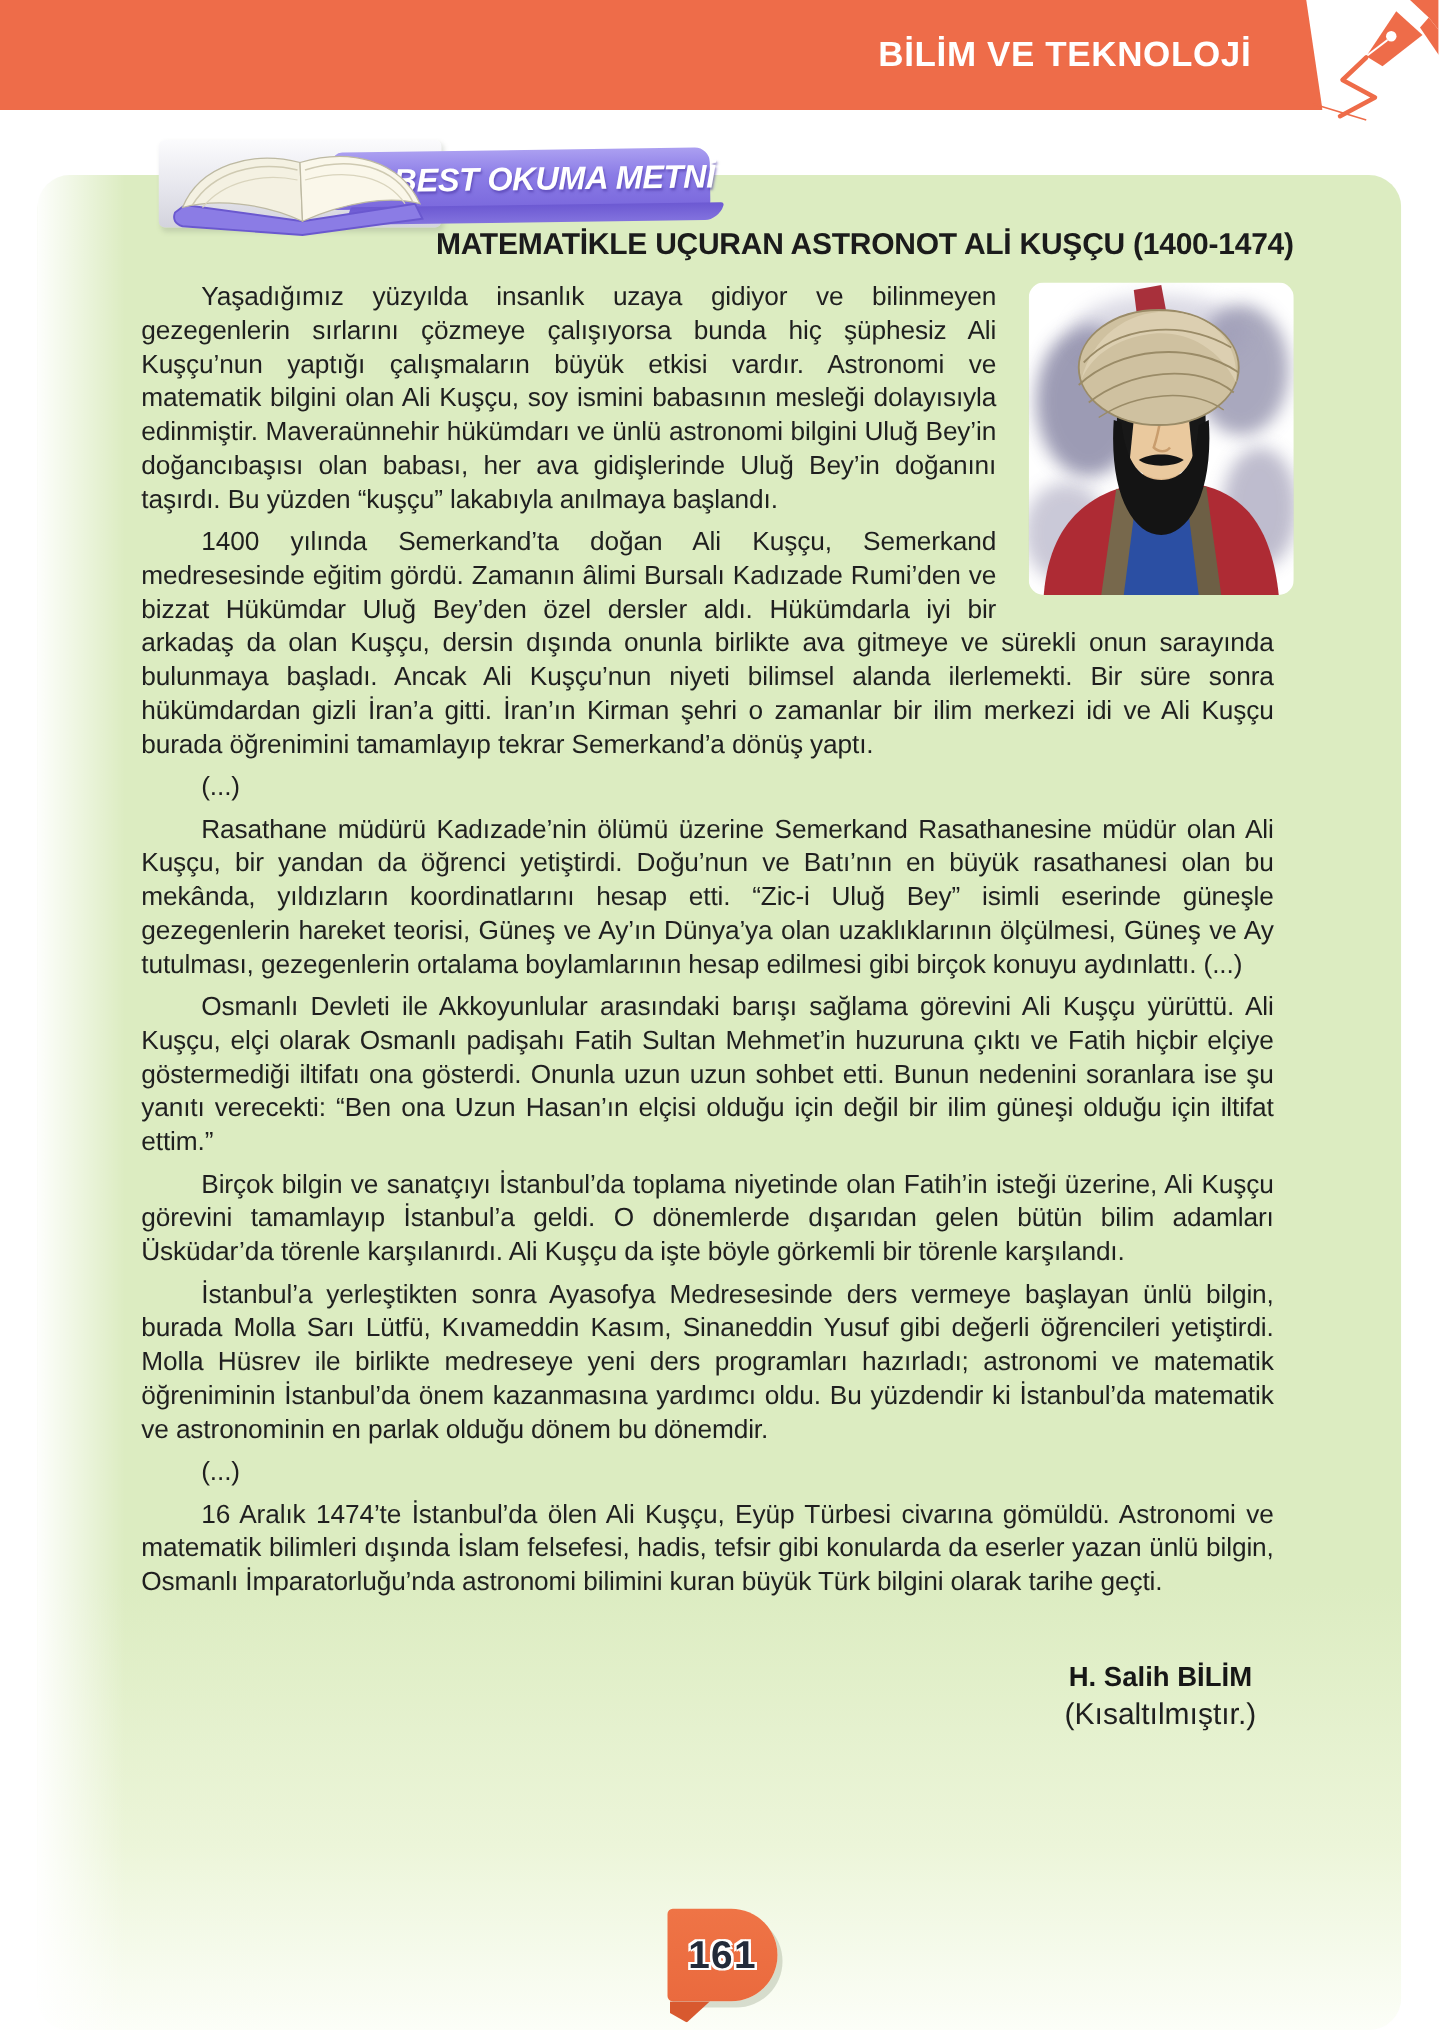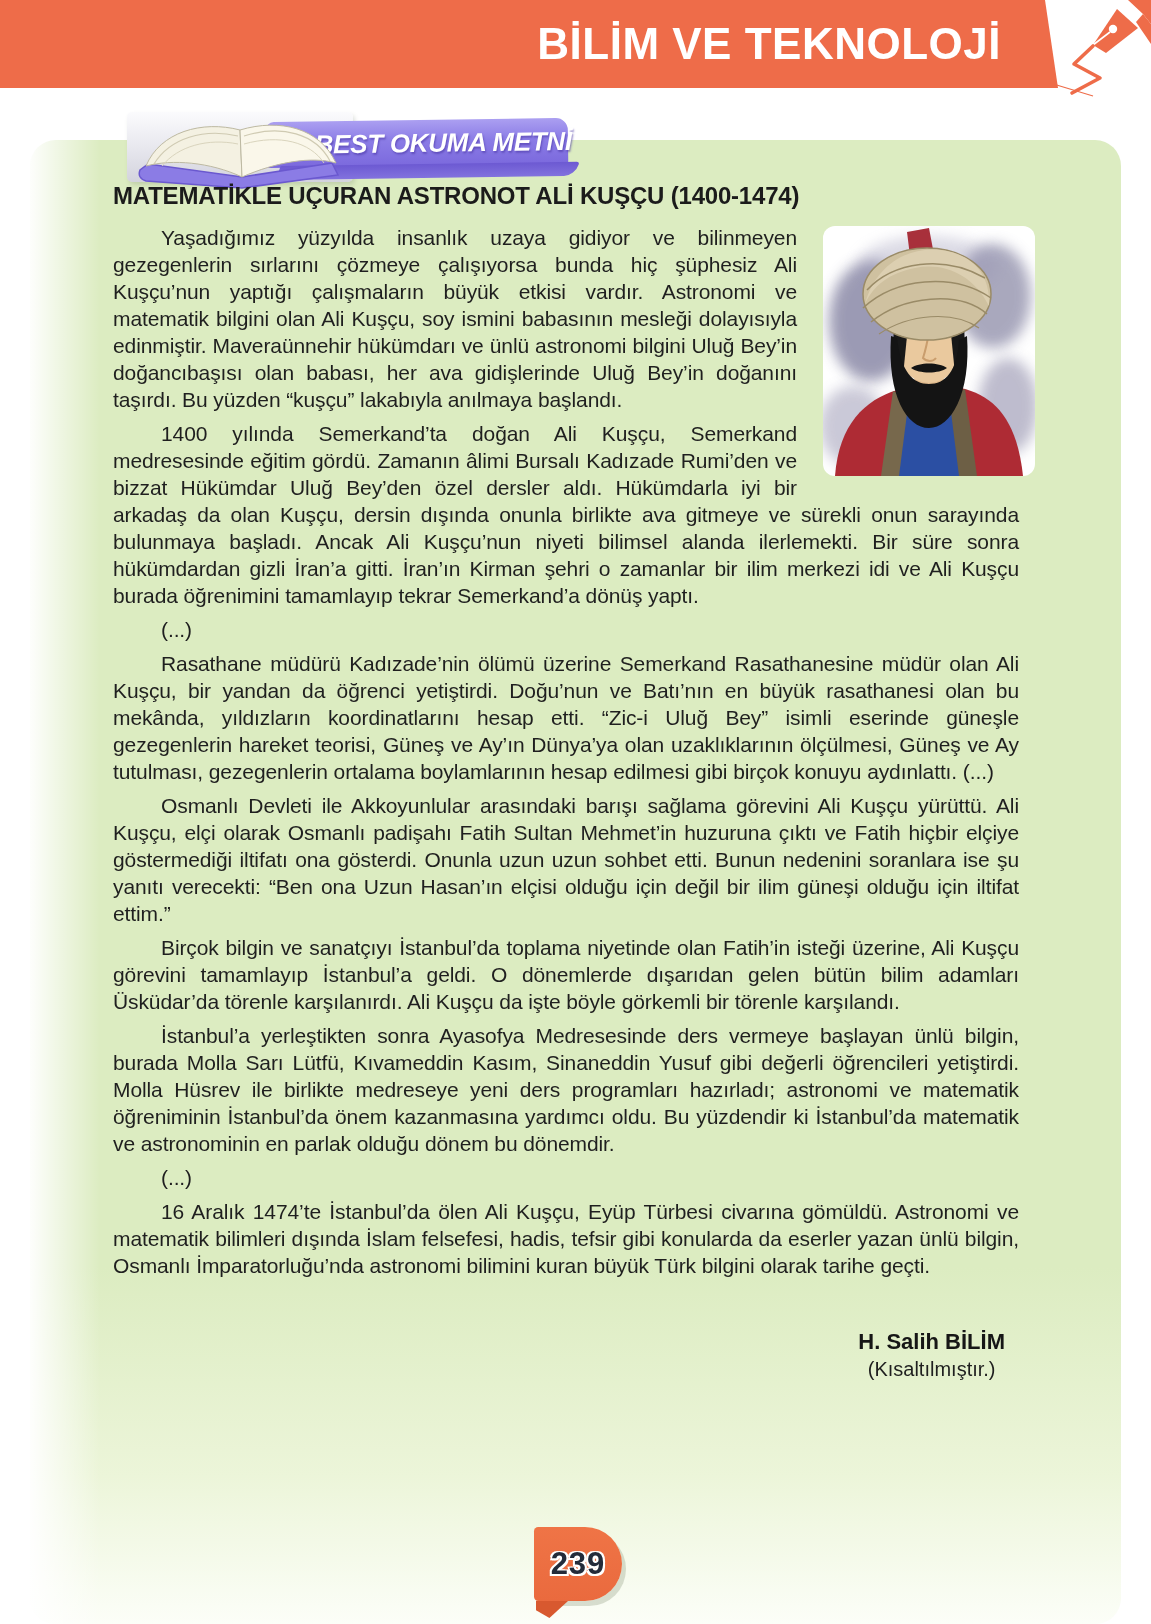--- a/index.html
+++ b/index.html
@@ -9,21 +9,21 @@
     overflow:hidden;-webkit-font-smoothing:antialiased;
   }
 
   
   .header-band{
     position:absolute;top:0;left:0;width:1151px;height:88px;
     background:#ee6c49;
     clip-path:polygon(0 0,1045px 0,1058px 88px,0 88px);
   }
   .header-title{
-    margin:0;color:#ffffff;font-size:44px;font-weight:700;
+    margin:0;color:#ffffff;font-size:28px;font-weight:700;
     line-height:88px;text-align:right;padding-right:150px;letter-spacing:.5px;
   }
   .pen-wrap{position:absolute;top:0;right:0;width:151px;height:135px;}
 
   
   .green-box{
     position:absolute;left:30px;top:140px;width:1091px;height:1484px;
     border-radius:26px;
     background:
       linear-gradient(90deg,rgba(255,255,255,.95) 0,rgba(255,255,255,0) 70px),
@@ -54,35 +54,35 @@
     letter-spacing:-.3px;white-space:nowrap;
     text-shadow:1px 2px 2px rgba(70,50,160,.55);
   }
   .book-wrap{position:absolute;left:130px;top:114px;width:228px;height:76px;}
 
   
   .content{
     position:absolute;left:113px;top:182px;width:922px;color:#1f1f1f;
   }
   .article-title{
-    margin:0 0 14px 0;text-align:left;font-size:24px;font-weight:700;
+    margin:0 0 14px 0;text-align:right;font-size:24px;font-weight:700;
     color:#1b1b1b;letter-spacing:-.2px;
   }
   .portrait-float{
     float:right;width:224px;height:252px;margin:2px 0 6px 14px;
   }
   .portrait-svg{display:block;margin-left:auto;}
   .content p{
     margin:0 16px 7px 0;font-size:21px;line-height:27px;text-align:justify;
     text-indent:48px;letter-spacing:-.1px;
   }
   .author-block{margin-top:50px;text-align:right;padding-right:30px;}
   .author-inner{display:inline-block;text-align:center;}
   .author-name{font-size:22px;font-weight:700;color:#161616;}
-  .author-note{font-size:20px;margin-top:3px;color:#1f1f1f;}
+  .author-note{font-size:24px;margin-top:3px;color:#1f1f1f;}
 
   
   .page-badge{
     position:absolute;left:534px;top:1527px;width:88px;height:74px;
     background:linear-gradient(180deg,#ef7446 0%,#ea6a3e 100%);
     border-radius:5px 44px 44px 5px;
     box-shadow:4px 5px 0 rgba(148,160,135,.35);
     display:flex;align-items:center;justify-content:center;
   }
   .page-badge::after{
@@ -212,14 +212,14 @@
 
   <div class="author-block">
     <div class="author-inner">
       <div class="author-name">H. Salih BİLİM</div>
       <div class="author-note">(Kısaltılmıştır.)</div>
     </div>
   </div>
 </div>
 
 <div class="page-badge">
-  <span class="page-number">239</span>
+  <span class="page-number">161</span>
 </div>
 
 </body></html>

